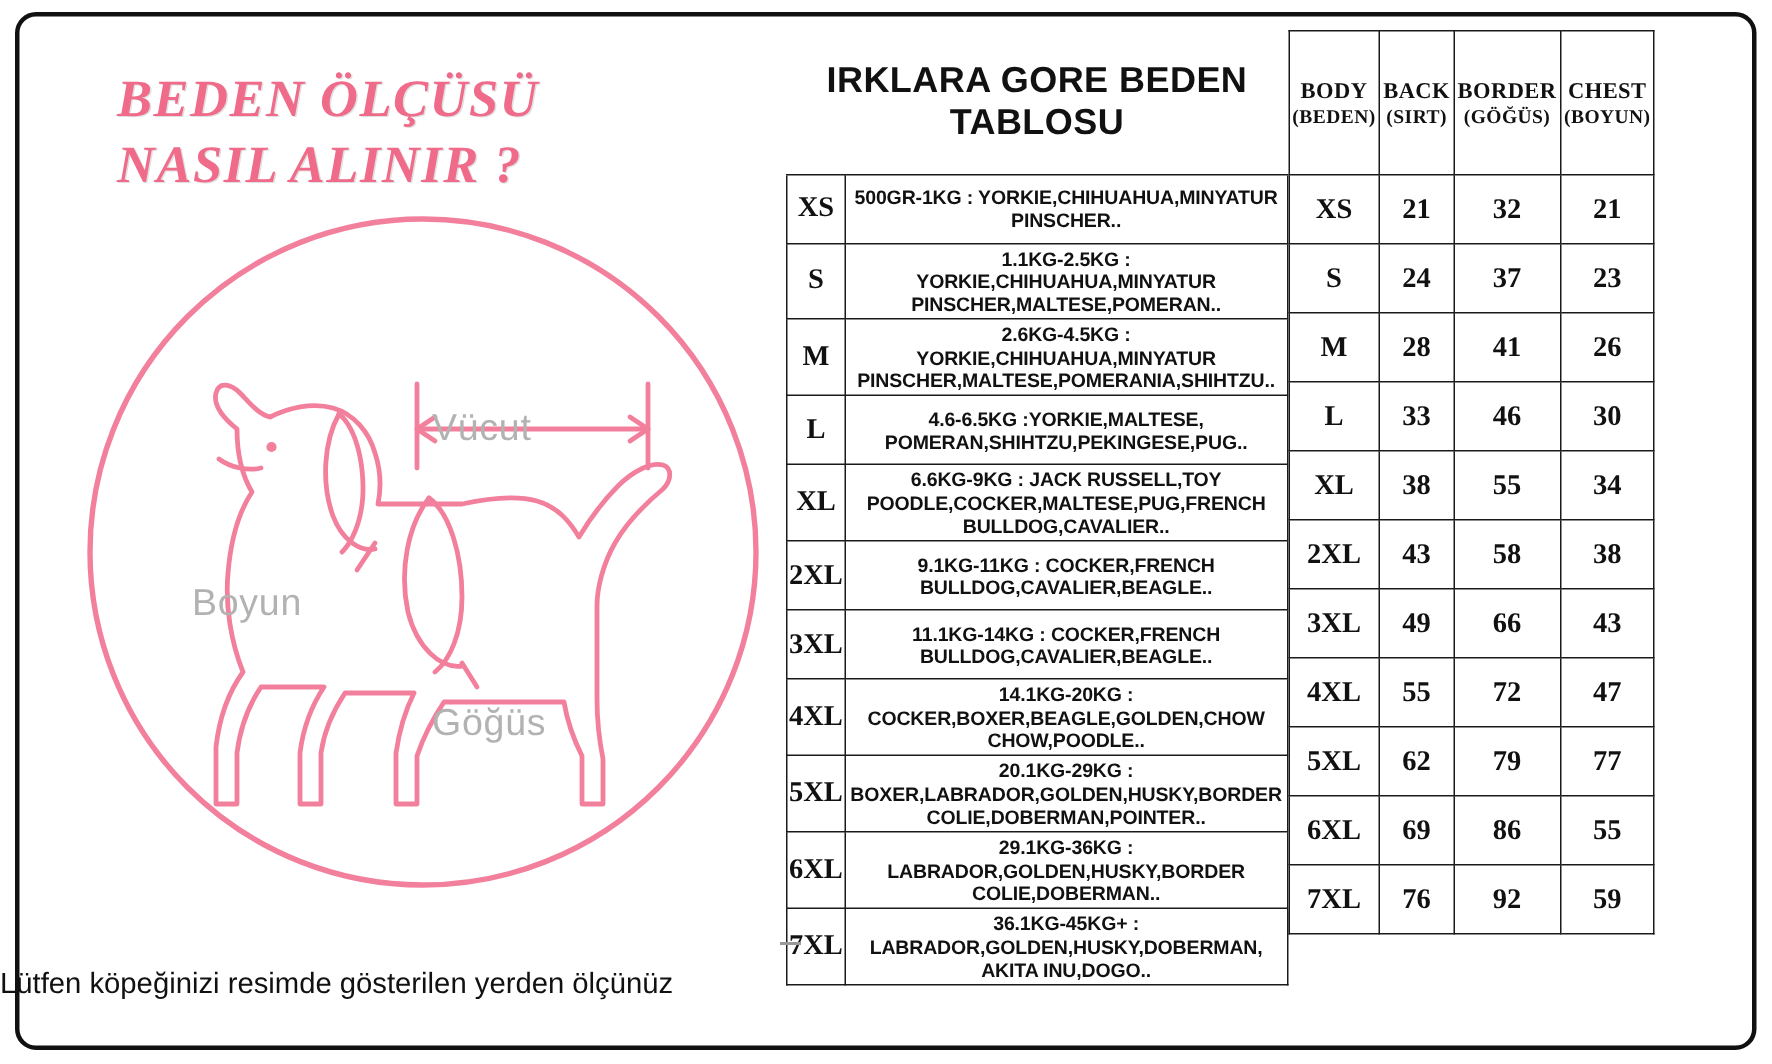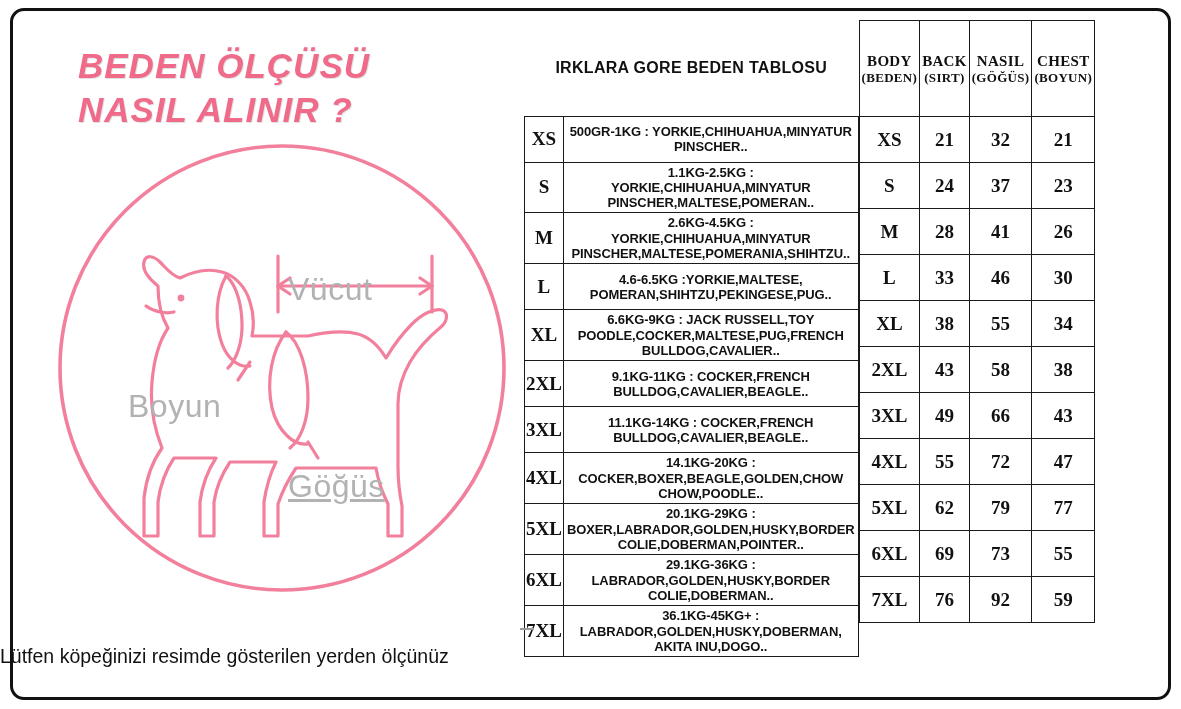--- a/index.html
+++ b/index.html
@@ -38,48 +38,48 @@
     left: 40px;
     top: 26px;
     width: 470px;
     height: 600px;
   }
   .headline {
     position: absolute;
     left: 38px;
     top: 18px;
     color: #f06a8a;
-    font-family: Liberation Sans, sans-serif;
+    font-family: Liberation Serif, serif;
     font-style: italic;
     font-weight: bold;
     font-size: 35px;
     line-height: 1.25;
     letter-spacing: 1px;
     white-space: pre-line;
     text-shadow: 1px 1px 0 rgba(0,0,0,0.12);
   }
   .diagram {
     position: absolute;
     left: 10px;
     top: 110px;
     width: 460px;
     height: 470px;
   }
   .diagram svg { display: block; }
   .dlabel {
     position: absolute;
     color: #b2b2b2;
     font-family: "Liberation Sans", sans-serif;
-    font-size: 32px;
+    font-size: 25px;
     font-weight: normal;
     letter-spacing: 0.5px;
   }
   .dlabel.vucut { left: 238px; top: 135px; }
   .dlabel.boyun { left: 78px;  top: 252px; }
-  .dlabel.gogus { left: 238px; top: 332px; text-decoration: underline; }
+  .dlabel.gogus { left: 238px; top: 332px; }
 
   
   .tables {
     position: absolute;
     left: 524px;
     top: 20px;
     width: 545px;
     display: flex;
     align-items: flex-start;
   }
@@ -95,21 +95,21 @@
     font-family: "Liberation Sans", sans-serif;
     color: #111;
   }
 
   
   .breeds-table { width: 302px; }
   .breeds-table .title-cell {
     height: 96px;
     font-family: "Liberation Sans", sans-serif;
     font-weight: bold;
-    font-size: 16px;
+    font-size: 24px;
     letter-spacing: 0.3px;
     padding: 0 4px;
     border-left: none;
     border-top: none;
     border-right: none;
   }
   .breeds-table td.size {
     width: 48px;
     font-weight: bold;
     font-size: 19px;
@@ -325,21 +325,21 @@
         <tr>
           <th>
             <span>BODY</span>
             <span class="sub">(BEDEN)</span>
           </th>
           <th>
             <span>BACK</span>
             <span class="sub">(SIRT)</span>
           </th>
           <th>
-            <span>NASIL</span>
+            <span>BORDER</span>
             <span class="sub">(GÖĞÜS)</span>
           </th>
           <th>
             <span>CHEST</span>
             <span class="sub">(BOYUN)</span>
           </th>
         </tr>
       </thead>
       <tbody>
         <tr>
@@ -392,21 +392,21 @@
         </tr>
         <tr>
           <td>5XL</td>
           <td>62</td>
           <td>79</td>
           <td>77</td>
         </tr>
         <tr>
           <td>6XL</td>
           <td>69</td>
-          <td>73</td>
+          <td>86</td>
           <td>55</td>
         </tr>
         <tr>
           <td>7XL</td>
           <td>76</td>
           <td>92</td>
           <td>59</td>
         </tr>
       </tbody>
     </table>

